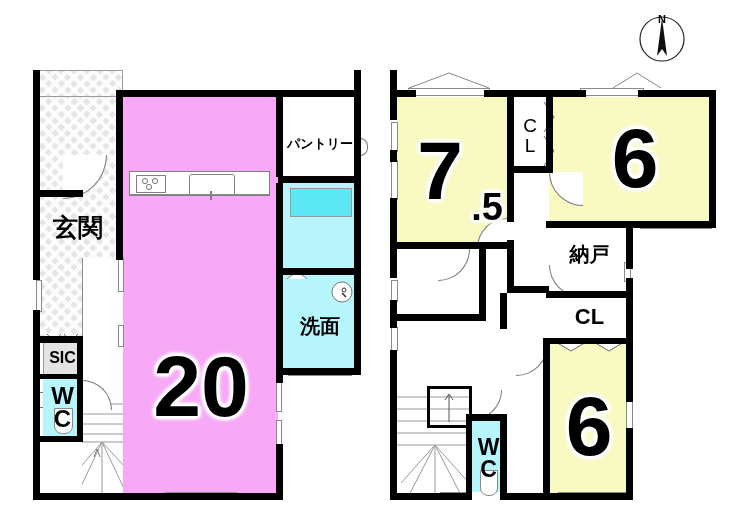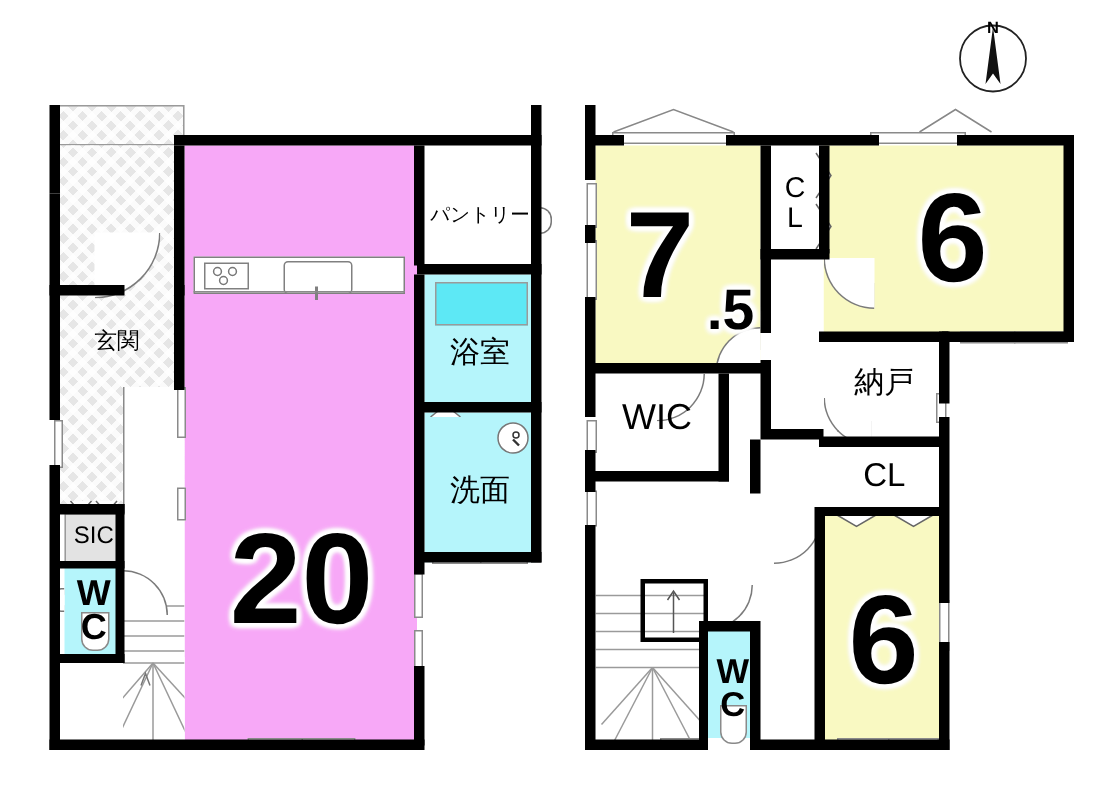--- a/index.html
+++ b/index.html
@@ -21,21 +21,21 @@
   
   .tile{
     background-color:#e6e6e6;
     background-image:
       repeating-linear-gradient(45deg, rgba(255,255,255,.85) 0 4px, rgba(0,0,0,0) 4px 9px),
       repeating-linear-gradient(-45deg, rgba(255,255,255,.85) 0 4px, rgba(0,0,0,0) 4px 9px);
   }
 
   
   .lbl{position:absolute;color:#000;line-height:1;white-space:nowrap;
-       display:flex;align-items:center;justify-content:center;}
+       display:flex;align-items:center;justify-content:center;font-weight:bold;}
   .jp{font-family:"DejaVu Sans","Liberation Sans",sans-serif;}
   .big{font-weight:bold;
        text-shadow:
         0 0 6px #fff,0 0 6px #fff,0 0 6px #fff,
         2px 0 3px #fff,-2px 0 3px #fff,0 2px 3px #fff,0 -2px 3px #fff,
         2px 2px 3px #fff,-2px -2px 3px #fff,2px -2px 3px #fff,-2px 2px 3px #fff;}
 
   
   .swing{position:absolute;border:1px solid #7a7a7a;box-sizing:border-box;background:#fff;}
   .sw-br{border-radius:0 0 100% 0;border-top:none;border-left:none;}
@@ -203,36 +203,35 @@
   <div class="wall" style="left:40px;top:336px;width:43px;height:7px;"></div>
 
   <div class="wall" style="left:40px;top:374px;width:43px;height:5px;"></div>
 
   <div class="wall" style="left:40px;top:436px;width:43px;height:6px;"></div>
 
   <div class="wall" style="left:77px;top:336px;width:6px;height:106px;"></div>
 
   <div class="wall" style="left:33px;top:493px;width:250px;height:7px;"></div>
 
-  <div class="lbl jp" style="left:38px;top:215px;width:80px;height:24px;font-size:15px;">玄関</div>
+  <div class="lbl jp" style="left:38px;top:215px;width:80px;height:24px;font-size:25px;">玄関</div>
 
   <div class="lbl big" style="left:126px;top:345px;width:150px;height:82px;font-size:86px;text-align:center;">20</div>
 
   <div class="lbl" style="left:43px;top:345px;width:39px;height:26px;font-size:16px;">SIC</div>
 
   <div style="position:absolute;left:43px;top:382px;width:39px;height:52px;
               display:flex;flex-direction:column;align-items:center;justify-content:center;
               font-size:24px;font-weight:bold;line-height:.95;">
     <span>W</span>
     <span>C</span>
   </div>
 
   <div class="lbl jp" style="left:283px;top:134px;width:74px;height:18px;font-size:13px;">パントリー</div>
 
-  <div class="lbl jp" style="left:283px;top:221px;width:74px;height:26px;font-size:20px;">浴室</div>
 
   <div class="lbl jp" style="left:283px;top:313px;width:74px;height:26px;font-size:20px;">洗面</div>
 </div>
 
 <div class="plan" id="floor2" style="left:380px;top:0;width:360px;height:525px;">
 
   <div class="room fill-yellow" style="left:17px;top:97px;width:110px;height:145px;"></div>
 
   <div class="room fill-white" style="left:134px;top:97px;width:35px;height:75px;"></div>
 
@@ -391,21 +390,20 @@
               display:flex;flex-direction:column;align-items:center;justify-content:center;
               font-size:19px;line-height:1.05;">
     <span>C</span>
     <span>L</span>
   </div>
 
   <div class="lbl jp" style="left:169px;top:240px;width:81px;height:28px;font-size:20px;">納戸</div>
 
   <div class="lbl" style="left:169px;top:302px;width:81px;height:30px;font-size:22px;">CL</div>
 
-  <div class="lbl" style="left:17px;top:264px;width:82px;height:30px;font-size:24px;">WIC</div>
 
   <div style="position:absolute;left:92px;top:432px;width:33px;height:54px;
               display:flex;flex-direction:column;align-items:center;justify-content:center;
               font-size:23px;font-weight:bold;line-height:.95;">
     <span>W</span>
     <span>C</span>
   </div>
 </div>
 
 </body></html>

